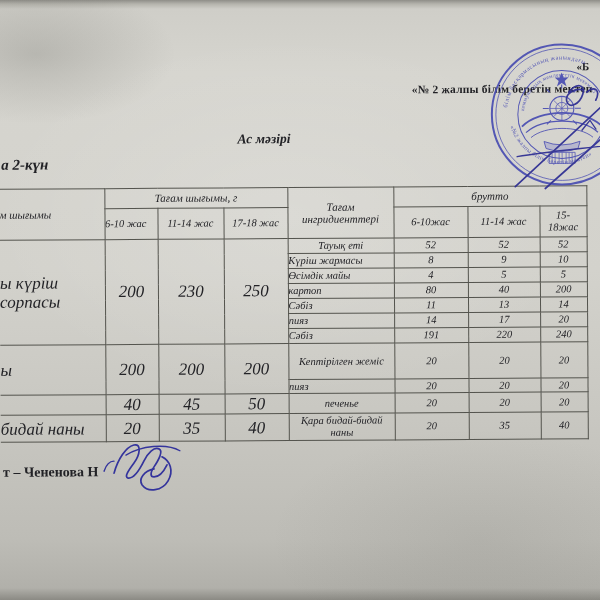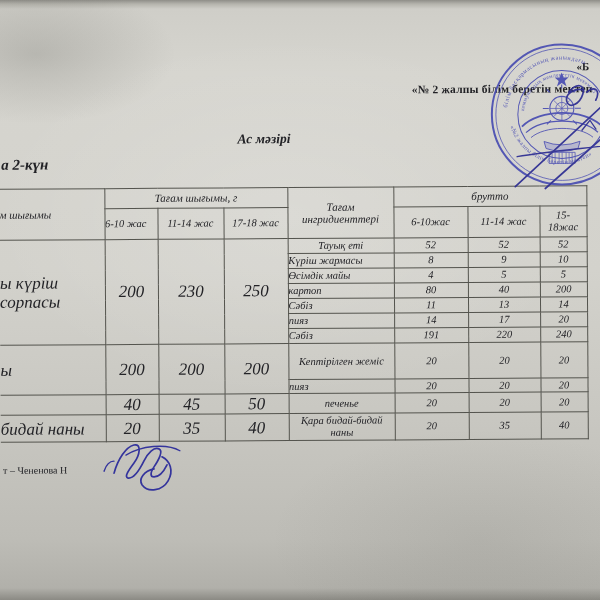--- a/index.html
+++ b/index.html
@@ -11,21 +11,21 @@
       radial-gradient(430px 260px at 48% 36%, rgba(255,255,255,.16), transparent 70%),
       radial-gradient(300px 160px at 80% 90%, rgba(80,80,74,.10), transparent 70%),
       linear-gradient(180deg,#8f8e88 0px,#b5b4ad 4px,#cfcec8 9px,#d6d5cf 12%,#d3d2cc 45%,#c9c8c2 68%,#bdbcb6 90%,#b1b0aa 98%,#8b8a84 100%);
   }
   .sheet{position:absolute;inset:0;transform:rotate(-0.35deg);color:#222226;}
 
   .corner-frag{position:absolute;left:578px;top:62px;font-weight:bold;font-size:11px;white-space:nowrap;}
   .school-line{position:absolute;left:413px;top:84px;font-weight:bold;font-size:11.5px;white-space:nowrap;letter-spacing:.2px;}
   .title{position:absolute;left:195px;top:131px;width:140px;text-align:center;font-weight:bold;font-style:italic;font-size:13.5px;}
   .day{position:absolute;left:2px;top:155px;font-weight:bold;font-style:italic;font-size:15px;white-space:nowrap;}
-  .signatory{position:absolute;left:2px;top:463px;font-weight:normal;font-size:10px;white-space:nowrap;}
+  .signatory{position:absolute;left:2px;top:463px;font-weight:bold;font-size:14px;white-space:nowrap;}
 
   table.menu{
     position:absolute;left:0;top:187px;width:587px;
     border-collapse:collapse;table-layout:fixed;
     font-style:italic;font-size:10.5px;color:#232327;
   }
   table.menu td,table.menu th{
     border:1px solid #54544e;padding:0 2px;text-align:center;vertical-align:middle;
     line-height:1.12;overflow:hidden;font-weight:normal;
   }

